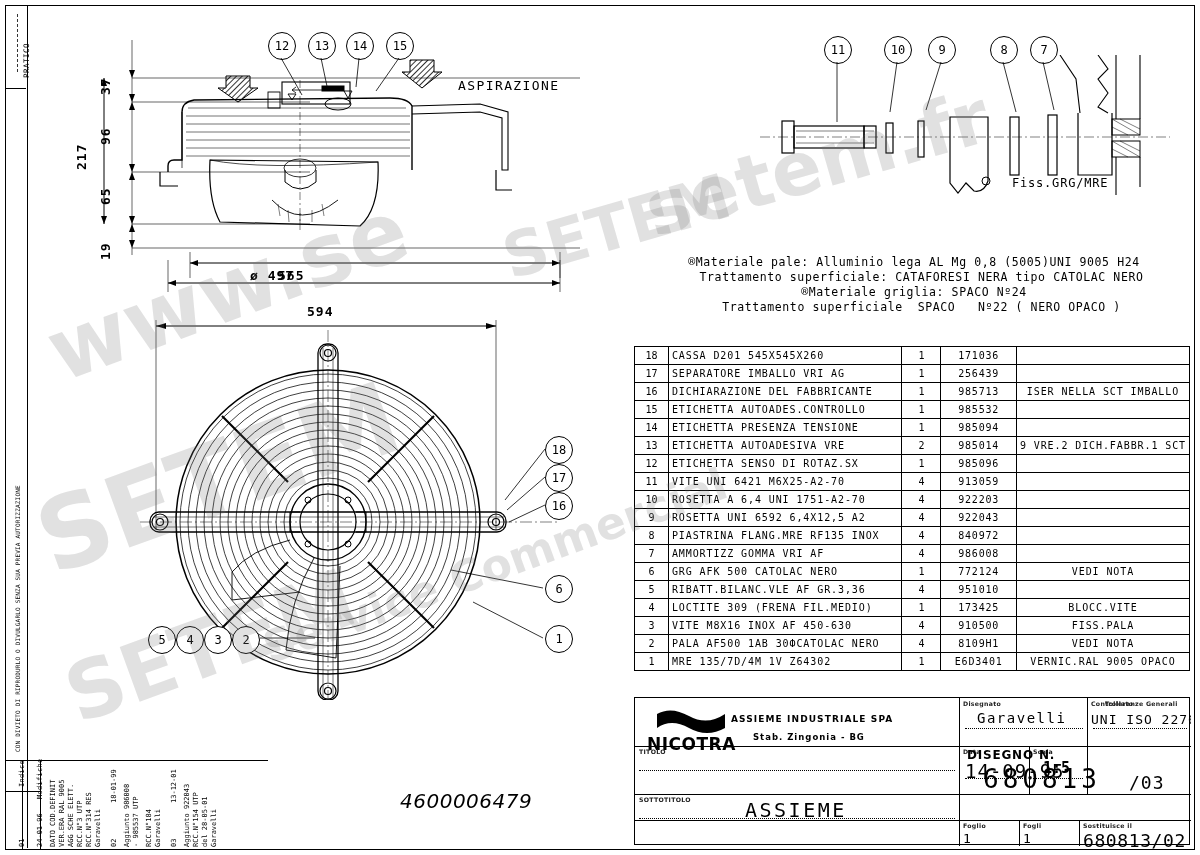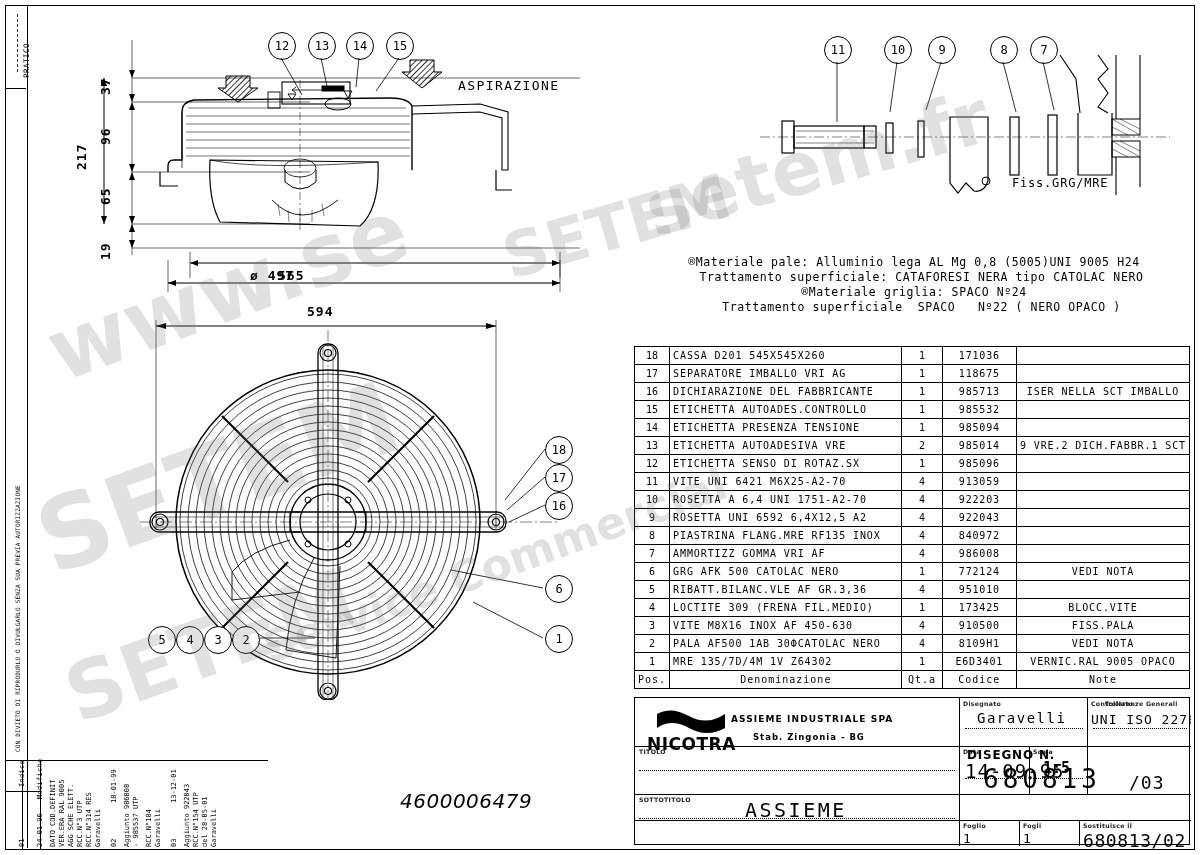--- a/index.html
+++ b/index.html
@@ -415,21 +415,21 @@
           <td class="c-pos">18</td>
           <td class="c-den">CASSA D201 545X545X260</td>
           <td class="c-qta">1</td>
           <td class="c-cod">171036</td>
           <td class="c-note"></td>
         </tr>
         <tr>
           <td class="c-pos">17</td>
           <td class="c-den">SEPARATORE IMBALLO VRI AG</td>
           <td class="c-qta">1</td>
-          <td class="c-cod">118675</td>
+          <td class="c-cod">256439</td>
           <td class="c-note"></td>
         </tr>
         <tr>
           <td class="c-pos">16</td>
           <td class="c-den">DICHIARAZIONE DEL FABBRICANTE</td>
           <td class="c-qta">1</td>
           <td class="c-cod">985713</td>
           <td class="c-note">ISER NELLA SCT   IMBALLO</td>
         </tr>
         <tr>
@@ -529,27 +529,20 @@
           <td class="c-qta">4</td>
           <td class="c-cod">8109H1</td>
           <td class="c-note">VEDI   NOTA</td>
         </tr>
         <tr>
           <td class="c-pos">1</td>
           <td class="c-den">MRE 135/7D/4M 1V Z64302</td>
           <td class="c-qta">1</td>
           <td class="c-cod">E6D3401</td>
           <td class="c-note">VERNIC.RAL 9005   OPACO</td>
-        </tr>
-        <tr class="hdr-row">
-          <td class="c-pos">Pos.</td>
-          <td class="c-den">Denominazione</td>
-          <td class="c-qta">Qt.a</td>
-          <td class="c-cod">Codice</td>
-          <td class="c-note">Note</td>
         </tr>
       </tbody>
   </table>
 
   <div id="titleblock">
 
     <div class="bline" style="left:0;top:48px;width:324px;"></div>
     <div class="bline" style="left:324px;top:48px;width:232px;"></div>
     <div class="bline" style="left:0;top:96px;width:556px;"></div>
     <div class="bline" style="left:0;top:122px;width:324px;"></div>

